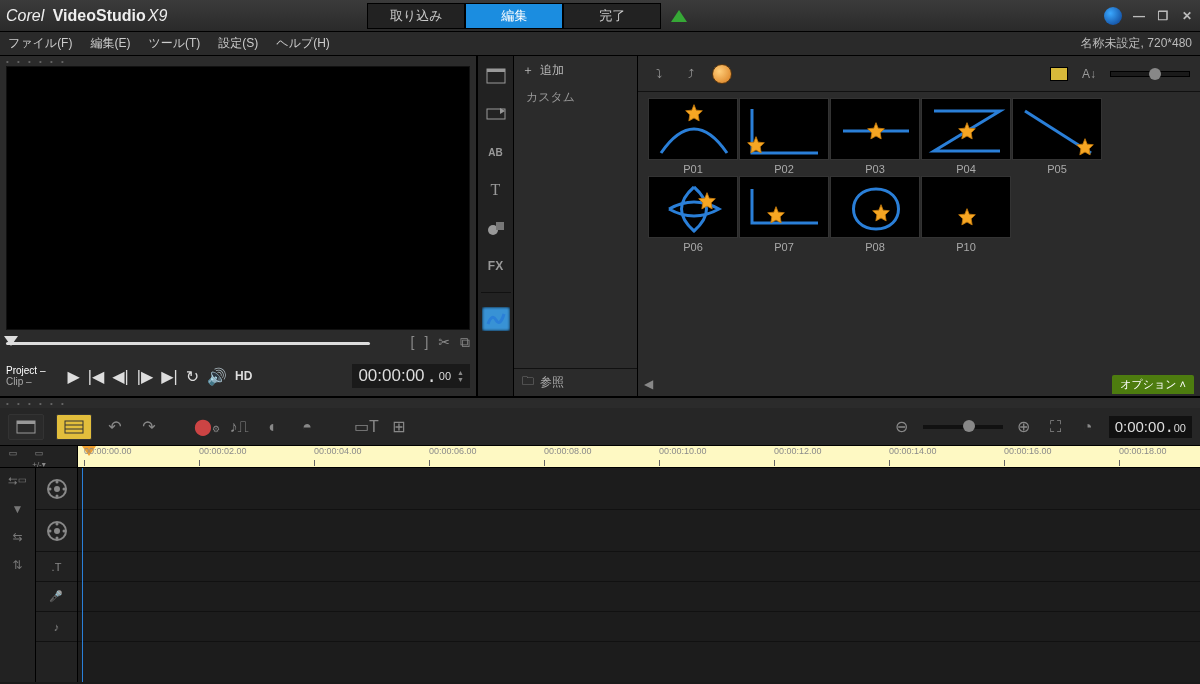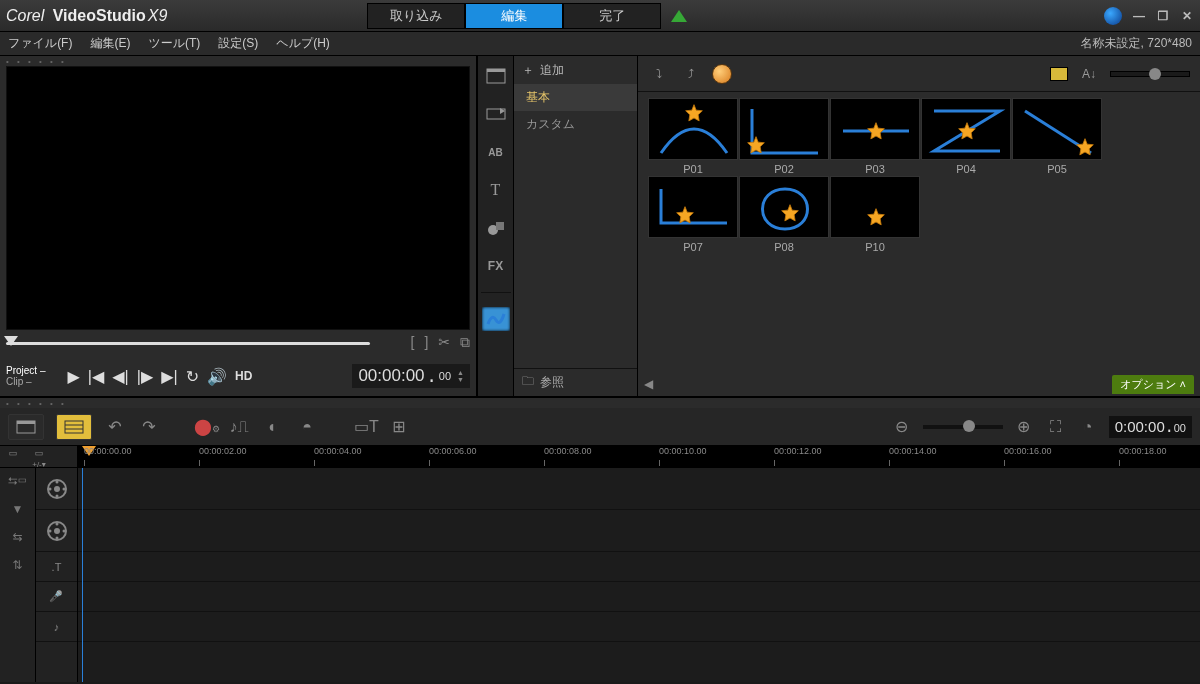--- a/index.html
+++ b/index.html
@@ -79,21 +79,21 @@
 .tlbtn{ width:36px;height:26px;display:flex;align-items:center;justify-content:center;color:#888;cursor:pointer;border:1px solid #333;border-radius:2px;background:#2a2a2a;}
 .tlbtn.active{ background:#e2be3c; color:#222;}
 .tlico{ color:#888;cursor:pointer;font-size:16px;width:22px;text-align:center;}
 .tlright{ margin-left:auto; display:flex;align-items:center;gap:10px;}
 .tlzoom{ width:80px;height:4px;background:#111;position:relative;}
 .tlzoom .k{position:absolute;left:40px;top:-5px;width:12px;height:12px;border-radius:50%;background:#888;}
 .tltc{ font-family:monospace;font-size:15px;color:#ddd;background:#111;padding:2px 6px;}
 .ruler{ height:22px; display:flex; position:relative; border-bottom:1px solid #000;}
 .trackhdr{ width:78px; background:#222; border-right:1px solid #000;display:flex;}
 .trackhdr .mini{width:26px;display:flex;flex-direction:column;align-items:center;gap:2px;font-size:9px;color:#888;padding-top:2px;}
-.rulerticks{ flex:1; position:relative; background:#000000;font-size:9px;color:#8a8a8a;}
+.rulerticks{ flex:1; position:relative; background:#fef9c3;font-size:9px;color:#8a8a8a;}
 .tick{ position:absolute; top:0; font-size:9px;}
 .tick::before{content:"";position:absolute;left:0;top:14px;width:1px;height:6px;background:#666;}
 .playhead{position:absolute;left:4px;top:0;width:0;height:0;border-left:7px solid transparent;border-right:7px solid transparent;border-top:10px solid #f0a030;}
 .tracks{ flex:1; display:flex;}
 .lcol{ width:36px; background:#222; border-right:1px solid #000;display:flex;flex-direction:column;align-items:center;padding-top:6px;gap:14px;color:#777;font-size:12px;}
 .lcol span{cursor:pointer;}
 .iconcol{ width:42px; background:#222;border-right:1px solid #000;display:flex;flex-direction:column;}
 .trow{ height:42px; border-bottom:1px solid #111; display:flex;align-items:center;justify-content:center;color:#888;}
 .trow.small{height:30px;font-size:11px;}
 .tcanvas{ flex:1; background:#1c1c1c; position:relative;}
@@ -201,21 +201,20 @@
           <svg width="20" height="16">
             <path d="M2 13 Q6 2 10 9 T18 3" class="path" stroke="#fff" stroke-width="2"></path>
           </svg>
         </div>
     </div>
     <div class="catcol">
       <div class="catbtn">
           <span>＋</span>
           <span>追加</span>
         </div>
-      <div class="catitem sel">基本</div>
       <div class="catitem">カスタム</div>
       <div class="browse">
           <span>🗀</span>
           <span>参照</span>
         </div>
     </div>
     <div class="gallery">
       <div class="gtoolbar">
         <span class="ticon">⤵</span>
         <span class="ticon">⤴</span>
@@ -285,20 +284,33 @@
               <svg width="90" height="62">
                 <path class="path" d="M12 12 L78 54"></path>
               </svg>
     <div class="star" style="left:72px;top:48px;">
                 <svg viewBox="0 0 24 24">
                   <path d="M12 2l2.6 6.6L22 9.3l-5 4.9 1.2 7.3L12 18l-6.2 3.5L7 14.2 2 9.3l7.4-.7z"></path>
                 </svg>
               </div>
             </div>
     <div class="lbl">P05</div>
+          </div>
+          <div class="thumb">
+            <div class="pic">
+              <svg width="90" height="62">
+                <path class="path" d="M45 10 Q70 32 45 54 Q20 32 45 10 M20 32 Q45 18 70 32 Q45 46 20 32"></path>
+              </svg>
+    <div class="star" style="left:58px;top:24px;">
+                <svg viewBox="0 0 24 24">
+                  <path d="M12 2l2.6 6.6L22 9.3l-5 4.9 1.2 7.3L12 18l-6.2 3.5L7 14.2 2 9.3l7.4-.7z"></path>
+                </svg>
+              </div>
+            </div>
+    <div class="lbl">P06</div>
           </div>
           <div class="thumb">
             <div class="pic">
               <svg width="90" height="62">
                 <path class="path" d="M12 12 L12 46 L78 46"></path>
               </svg>
     <div class="star" style="left:36px;top:38px;">
                 <svg viewBox="0 0 24 24">
                   <path d="M12 2l2.6 6.6L22 9.3l-5 4.9 1.2 7.3L12 18l-6.2 3.5L7 14.2 2 9.3l7.4-.7z"></path>
                 </svg>

